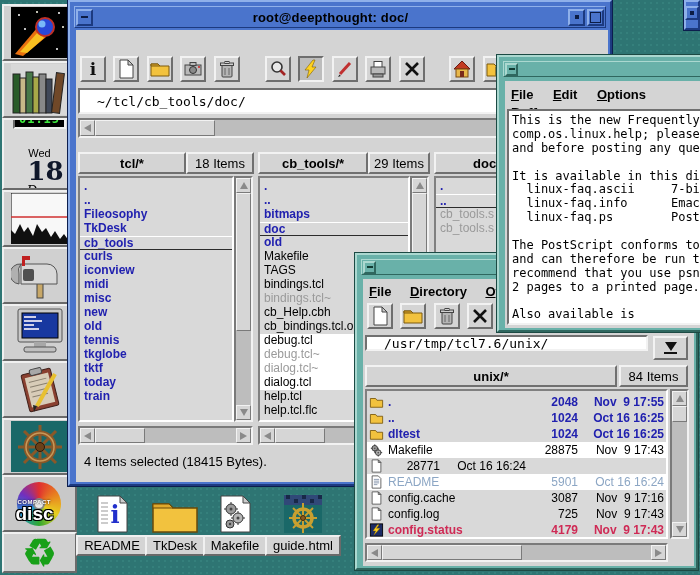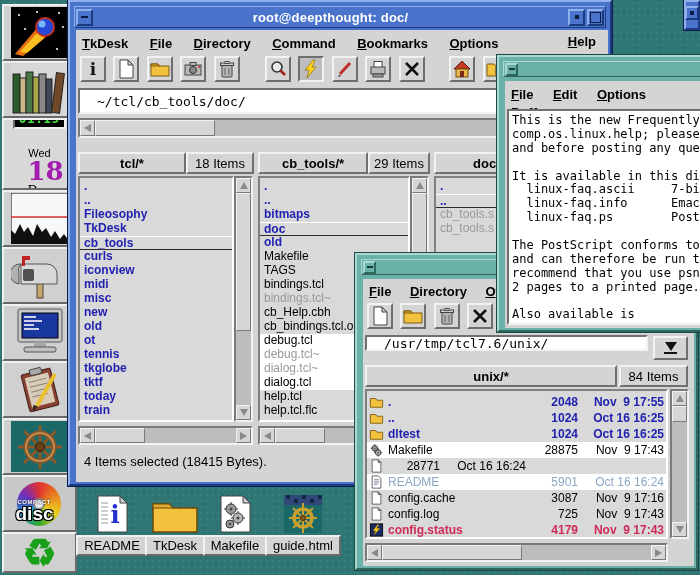--- a/index.html
+++ b/index.html
@@ -17,21 +17,21 @@
   .tbar{position:absolute;left:4px;right:4px;top:4px;display:flex;align-items:center;box-sizing:border-box;}
   .tbar-blue{height:22px;background:#4a74cc;border:1px solid;border-color:#8fb0ea #1c3a80 #1c3a80 #8fb0ea;}
   .tbar-teal{height:16px;background:#69b1a9;border:1px solid;border-color:#abd8d0 #2f675f #2f675f #abd8d0;}
   .wbtn{width:17px;height:17px;flex:none;display:flex;align-items:center;justify-content:center;
     background:#4a74cc;border:2px solid;border-color:#8fb0ea #1c3a80 #1c3a80 #8fb0ea;box-sizing:border-box;}
   .wbtn-t{width:13px;height:13px;background:#69b1a9;border-color:#abd8d0 #2f675f #2f675f #abd8d0;}
   .glyph-bar{width:7px;height:2px;background:#0c1c44;}
   .glyph-bar-t{width:6px;height:2px;background:#123c34;}
   .glyph-dot{width:4px;height:4px;background:#0c1c44;}
   .glyph-sq{width:9px;height:9px;border:1px solid #0c1c44;}
-  .wtitle{flex:1;text-align:center;color:#ffffff;font-weight:bold;font-size:13px;letter-spacing:.2px;}
+  .wtitle{flex:1;text-align:center;color:#000000;font-weight:bold;font-size:13px;letter-spacing:.2px;}
   .client{position:absolute;background:#d4d4d4;}
   
   .mbar{position:absolute;left:6px;right:4px;}
   .mi{display:inline-block;font-weight:bold;font-size:13px;color:#000;margin-right:17px;}
   .mi::first-letter{text-decoration:underline;}
   
   .tb{width:26px;height:26px;background:#d4d4d4;border:2px solid;border-color:#f2f2f2 #6e6e6e #6e6e6e #f2f2f2;
       display:inline-flex;align-items:center;justify-content:center;margin-right:3px;vertical-align:top;box-sizing:border-box;}
   .tb.pressed{border-color:#6e6e6e #f2f2f2 #f2f2f2 #6e6e6e;background:#bdbdbd;}
   .tb svg{width:20px;height:20px;}
@@ -73,21 +73,21 @@
   .tl{width:0;height:0;border-top:4px solid transparent;border-bottom:4px solid transparent;border-right:7px solid #8a8a8a;}
   .tr{width:0;height:0;border-top:4px solid transparent;border-bottom:4px solid transparent;border-left:7px solid #8a8a8a;}
   
   .eline{height:13.9px;line-height:13.9px;font-family:"DejaVu Sans Mono",monospace;font-size:12px;white-space:pre;color:#000;}
   
   .dcell{position:absolute;left:2px;width:75px;background:#d0d0d0;border:2px solid;border-color:#f0f0f0 #6a6a6a #6a6a6a #f0f0f0;
     box-sizing:border-box;display:flex;flex-direction:column;align-items:center;justify-content:center;overflow:hidden;}
   .lcd{background:#000;color:#3ee83e;font-family:"DejaVu Sans Mono",monospace;font-weight:bold;font-size:12px;
     padding:1px 4px;border:2px solid;border-color:#6a6a6a #f0f0f0 #f0f0f0 #6a6a6a;letter-spacing:1px;line-height:13px;}
   .dow{font-size:11px;color:#000000;margin-top:18px;}
-  .day{font-family:"DejaVu Serif",serif;font-weight:bold;font-size:26px;line-height:24px;color:#a21caf;margin-left:12px;}
+  .day{font-family:"DejaVu Serif",serif;font-weight:bold;font-size:26px;line-height:24px;color:#0f172a;margin-left:12px;}
   .mon{font-family:"DejaVu Serif",serif;font-style:italic;font-size:13px;color:#000;}
   
   .dicon{position:absolute;display:flex;flex-direction:column;align-items:center;width:74px;}
   .dlabel{background:#d4d4d4;border:2px solid;border-color:#f0f0f0 #6a6a6a #6a6a6a #f0f0f0;
     font-size:13px;color:#000;padding:1px 6px;margin-top:2px;white-space:nowrap;}
   .statusbar{font-size:13px;color:#000;}
 </style>
 </head>
 <body>
 
@@ -252,29 +252,20 @@
       <div class="wtitle">root@deepthought: doc/</div>
       <div class="wbtn" style="margin:1px">
           <div class="glyph-dot"></div>
         </div>
       <div class="wbtn" style="margin:1px">
           <div class="glyph-sq"></div>
         </div>
     </div>
     <div class="client" style="left:6px;top:28px;width:532px;height:452px">
 
-      <div class="mbar" style="top:4px">
-        <span class="mi">TkDesk</span>
-        <span class="mi">File</span>
-        <span class="mi">Directory</span>
-        <span class="mi">Command</span>
-        <span class="mi">Bookmarks</span>
-        <span class="mi">Options</span>
-        <span class="mi" style="position:absolute;right:8px;margin-right:0">Help</span>
-      </div>
 
       <div class="abs" style="left:4px;top:26px;white-space:nowrap">
         <div class="tb">
             <svg viewBox="0 0 20 20">
               <text x="10" y="16" text-anchor="middle" font-family="DejaVu Serif,serif" font-size="17" font-weight="bold" fill="#111">i</text>
             </svg>
           </div>
         <div class="tb">
             <svg>
               <use href="#i-page"></use>
@@ -388,21 +379,20 @@
         <div class="prow">..</div>
         <div class="prow">Fileosophy</div>
         <div class="prow">TkDesk</div>
         <div class="prow open">cb_tools</div>
         <div class="prow">curls</div>
         <div class="prow">iconview</div>
         <div class="prow">midi</div>
         <div class="prow">misc</div>
         <div class="prow">new</div>
         <div class="prow">old</div>
-        <div class="prow">ot</div>
         <div class="prow">tennis</div>
         <div class="prow">tkglobe</div>
         <div class="prow">tktf</div>
         <div class="prow">today</div>
         <div class="prow">train</div>
       </div>
       <div class="abs sbV" style="left:158px;top:146px;width:19px;height:246px">
         <div class="sbb">
             <div class="tu"></div>
           </div>

